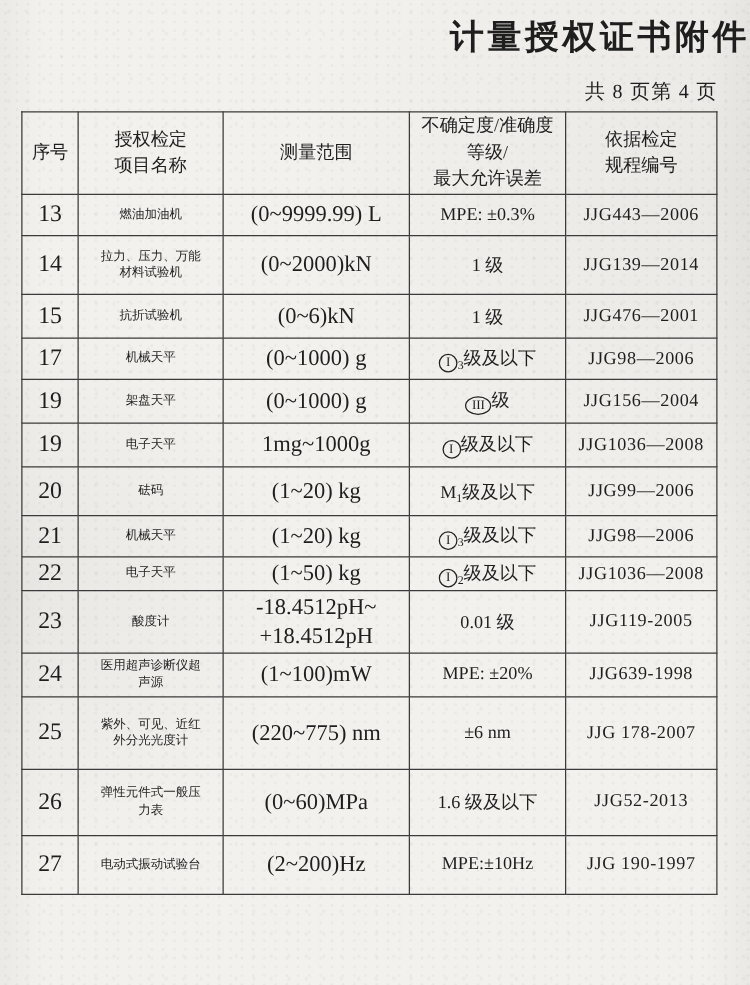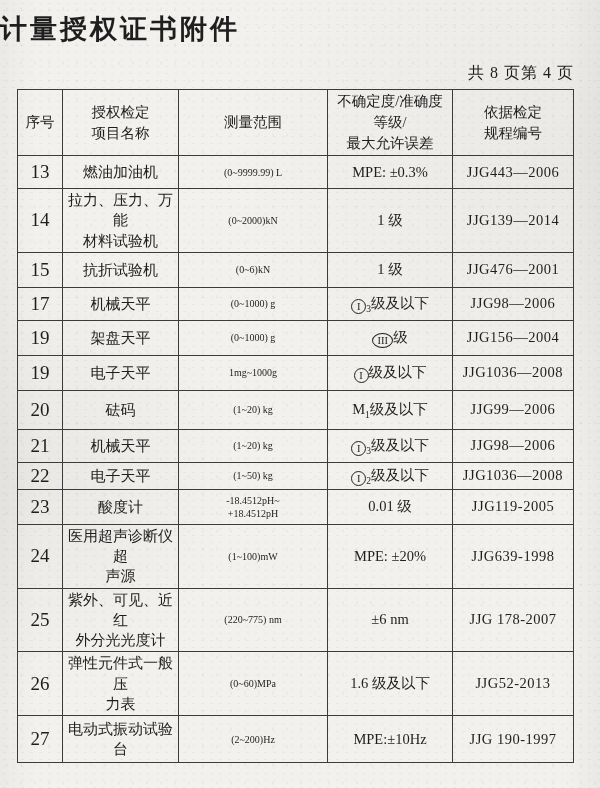--- a/index.html
+++ b/index.html
@@ -12,21 +12,21 @@
       radial-gradient(rgba(110,110,110,.07) 1px, transparent 1.3px),
       radial-gradient(rgba(90,90,90,.05) 1px, transparent 1.5px),
       radial-gradient(circle at 95% 20%, rgba(0,0,0,.035), transparent 40%),
       radial-gradient(circle at 3% 60%, rgba(0,0,0,.04), transparent 30%),
       linear-gradient(90deg, rgba(0,0,0,.03), transparent 6%, transparent 94%, rgba(0,0,0,.035));
     background-size:9px 7px, 14px 18px, 100% 100%, 100% 100%, 100% 100%;
     overflow:hidden;
   }
   .page-title{
     margin:13px 0 0 0;
-    text-align:left;
+    text-align:right;
     font-size:27px;
     font-weight:bold;
     letter-spacing:3px;
     line-height:33px;
   }
   .page-indicator{
     margin:17px 26px 5px 0;
     text-align:right;
     font-size:16px;
     letter-spacing:1px;
@@ -45,22 +45,22 @@
     padding:1px 2px;
     white-space:pre-line;
     font-weight:normal;
     overflow:hidden;
   }
   table.cert th{
     font-size:14.5px;
     line-height:1.45;
   }
   td.c-no{font-size:19px;}
-  td.c-name{font-size:15px;line-height:1.35;}
-  td.c-range{font-size:10px;line-height:1.3;}
+  td.c-name{font-size:10px;line-height:1.35;}
+  td.c-range{font-size:18px;line-height:1.3;}
   td.c-acc{font-size:14.5px;}
   td.c-reg{font-size:14.5px;letter-spacing:.5px;margin-left:28px;}
   .circ{
     display:inline-block;
     border:1.3px solid #222;
     border-radius:50%;
     min-width:15px;
     height:15px;
     line-height:14px;
     font-size:10.5px;

